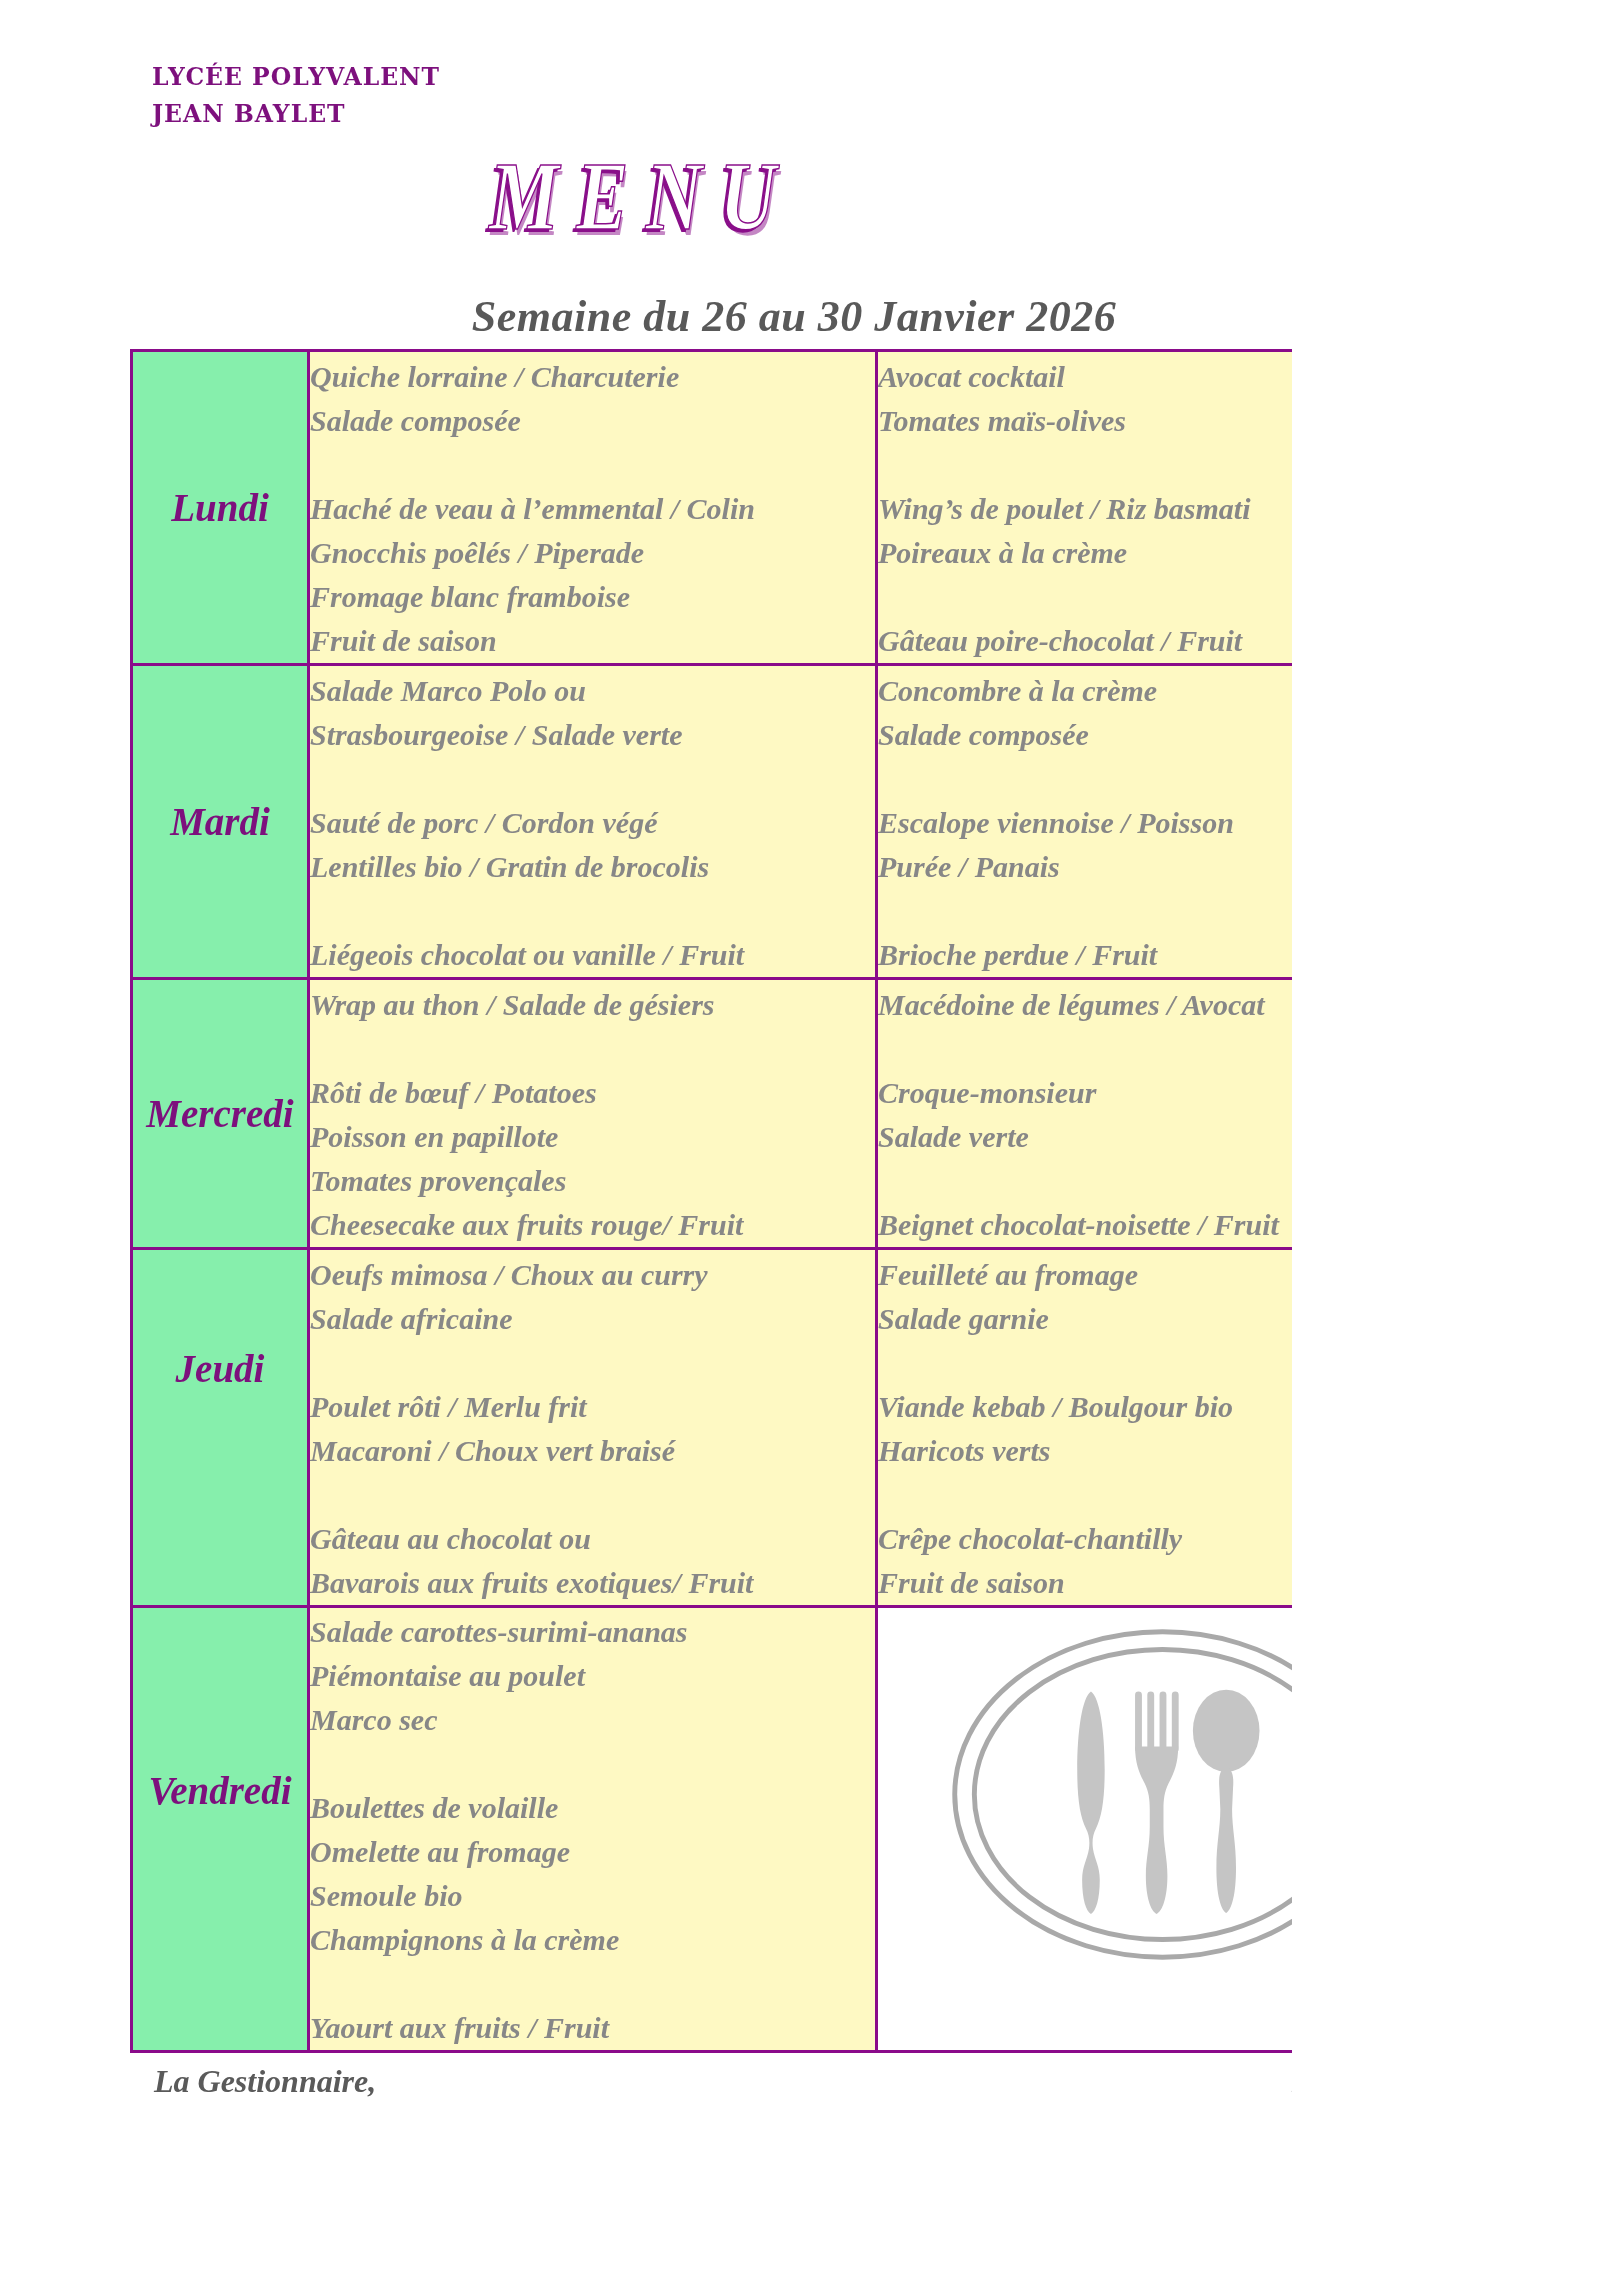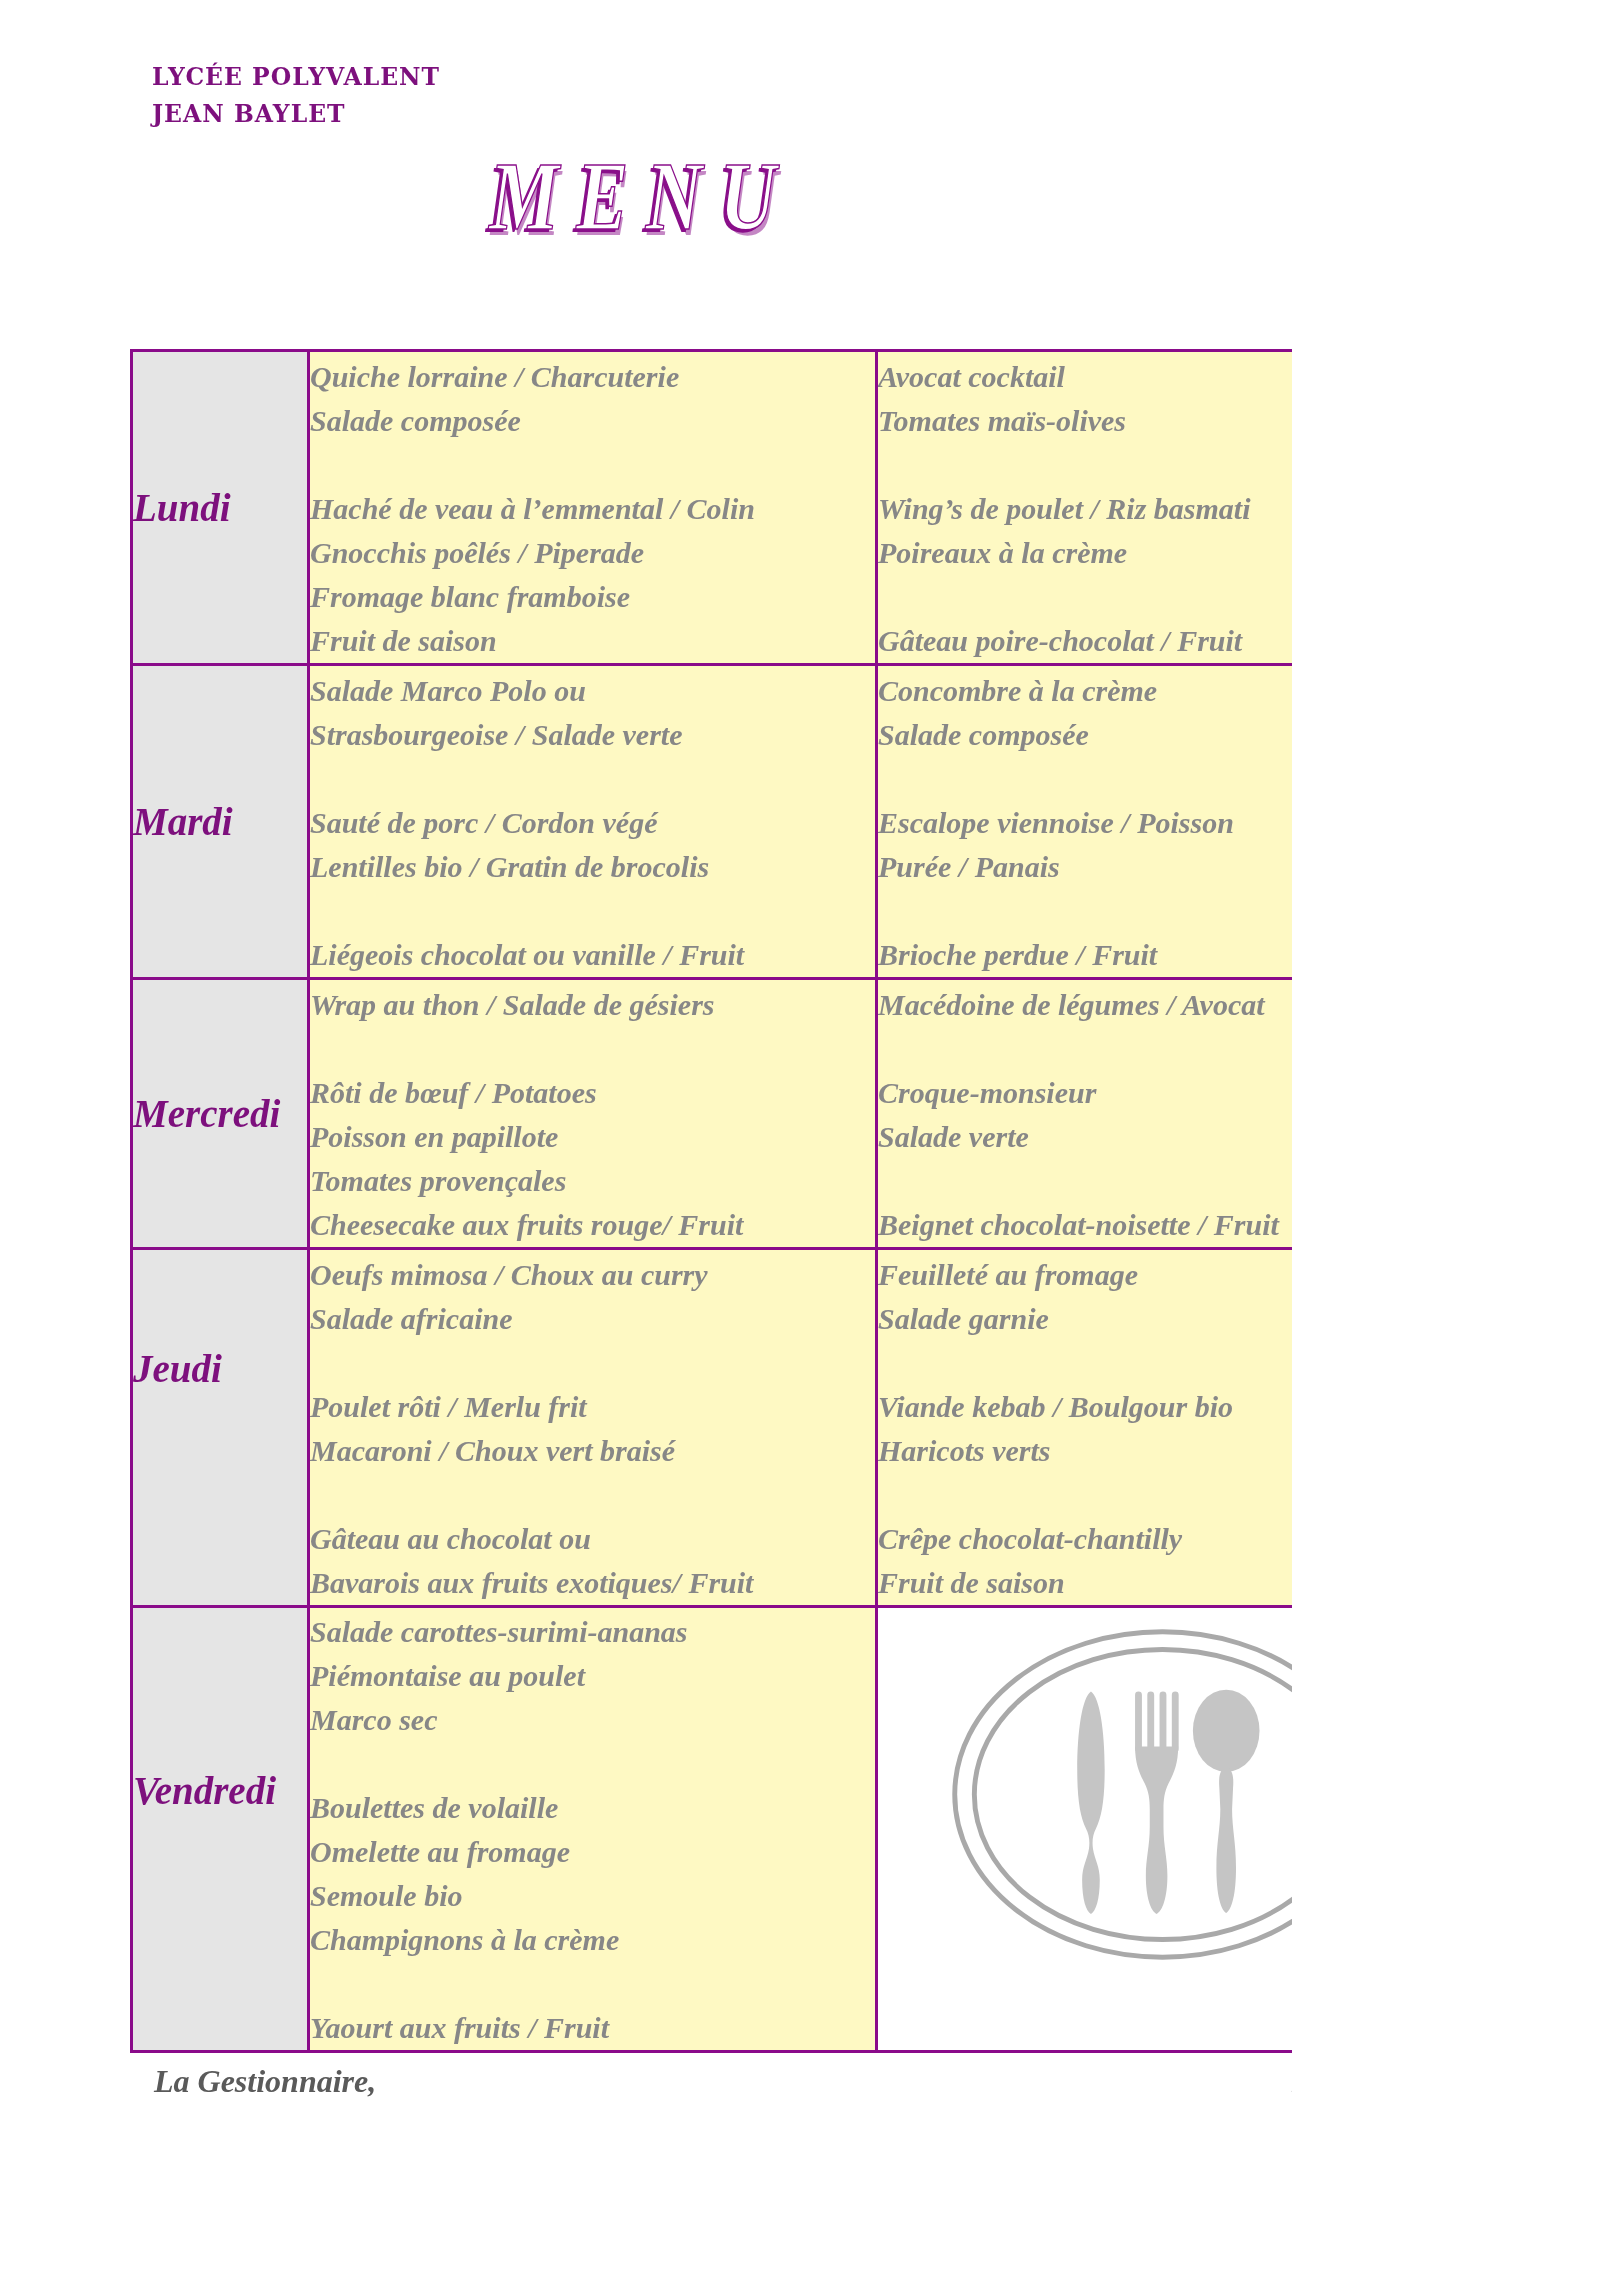--- a/index.html
+++ b/index.html
@@ -69,22 +69,22 @@
   col.c-day{width:177px;}
   col.c-m1{width:568px;}
   col.c-m2{width:621px;}
   tr.r-lundi{height:307px;}
   tr.r-mardi{height:312px;}
   tr.r-mercredi{height:263px;}
   tr.r-jeudi{height:355px;}
   tr.r-vendredi{height:435px;}
 
   td.day-cell{
-    background:#e5e5e5;
-    vertical-align:middle;
+    background:#86efac;
+    text-align:center;vertical-align:middle;
     font-style:italic;font-weight:bold;
     font-size:39px;
     color:#7d107d;
   }
   td.day-cell.off-jeudi{padding-bottom:118px;}
   td.day-cell.off-vendredi{padding-bottom:78px;}
 
   td.menu-cell{
     background:#fef9c3;
     vertical-align:top;
@@ -131,20 +131,21 @@
     <div>JEAN BAYLET</div>
   </div>
 
   <div class="title-band">
     <span class="title-stack">
       <span class="t-base">MENU</span>
       <span class="t-hi">MENU</span>
     </span>
   </div>
 
+  <div class="subtitle">Semaine du 26 au 30 Janvier 2026</div>
 
   <table class="menu-table">
     <colgroup>
         <col class="c-day">
         <col class="c-m1">
         <col class="c-m2">
       </colgroup>
 
     <tbody>
         <tr class="r-lundi">

